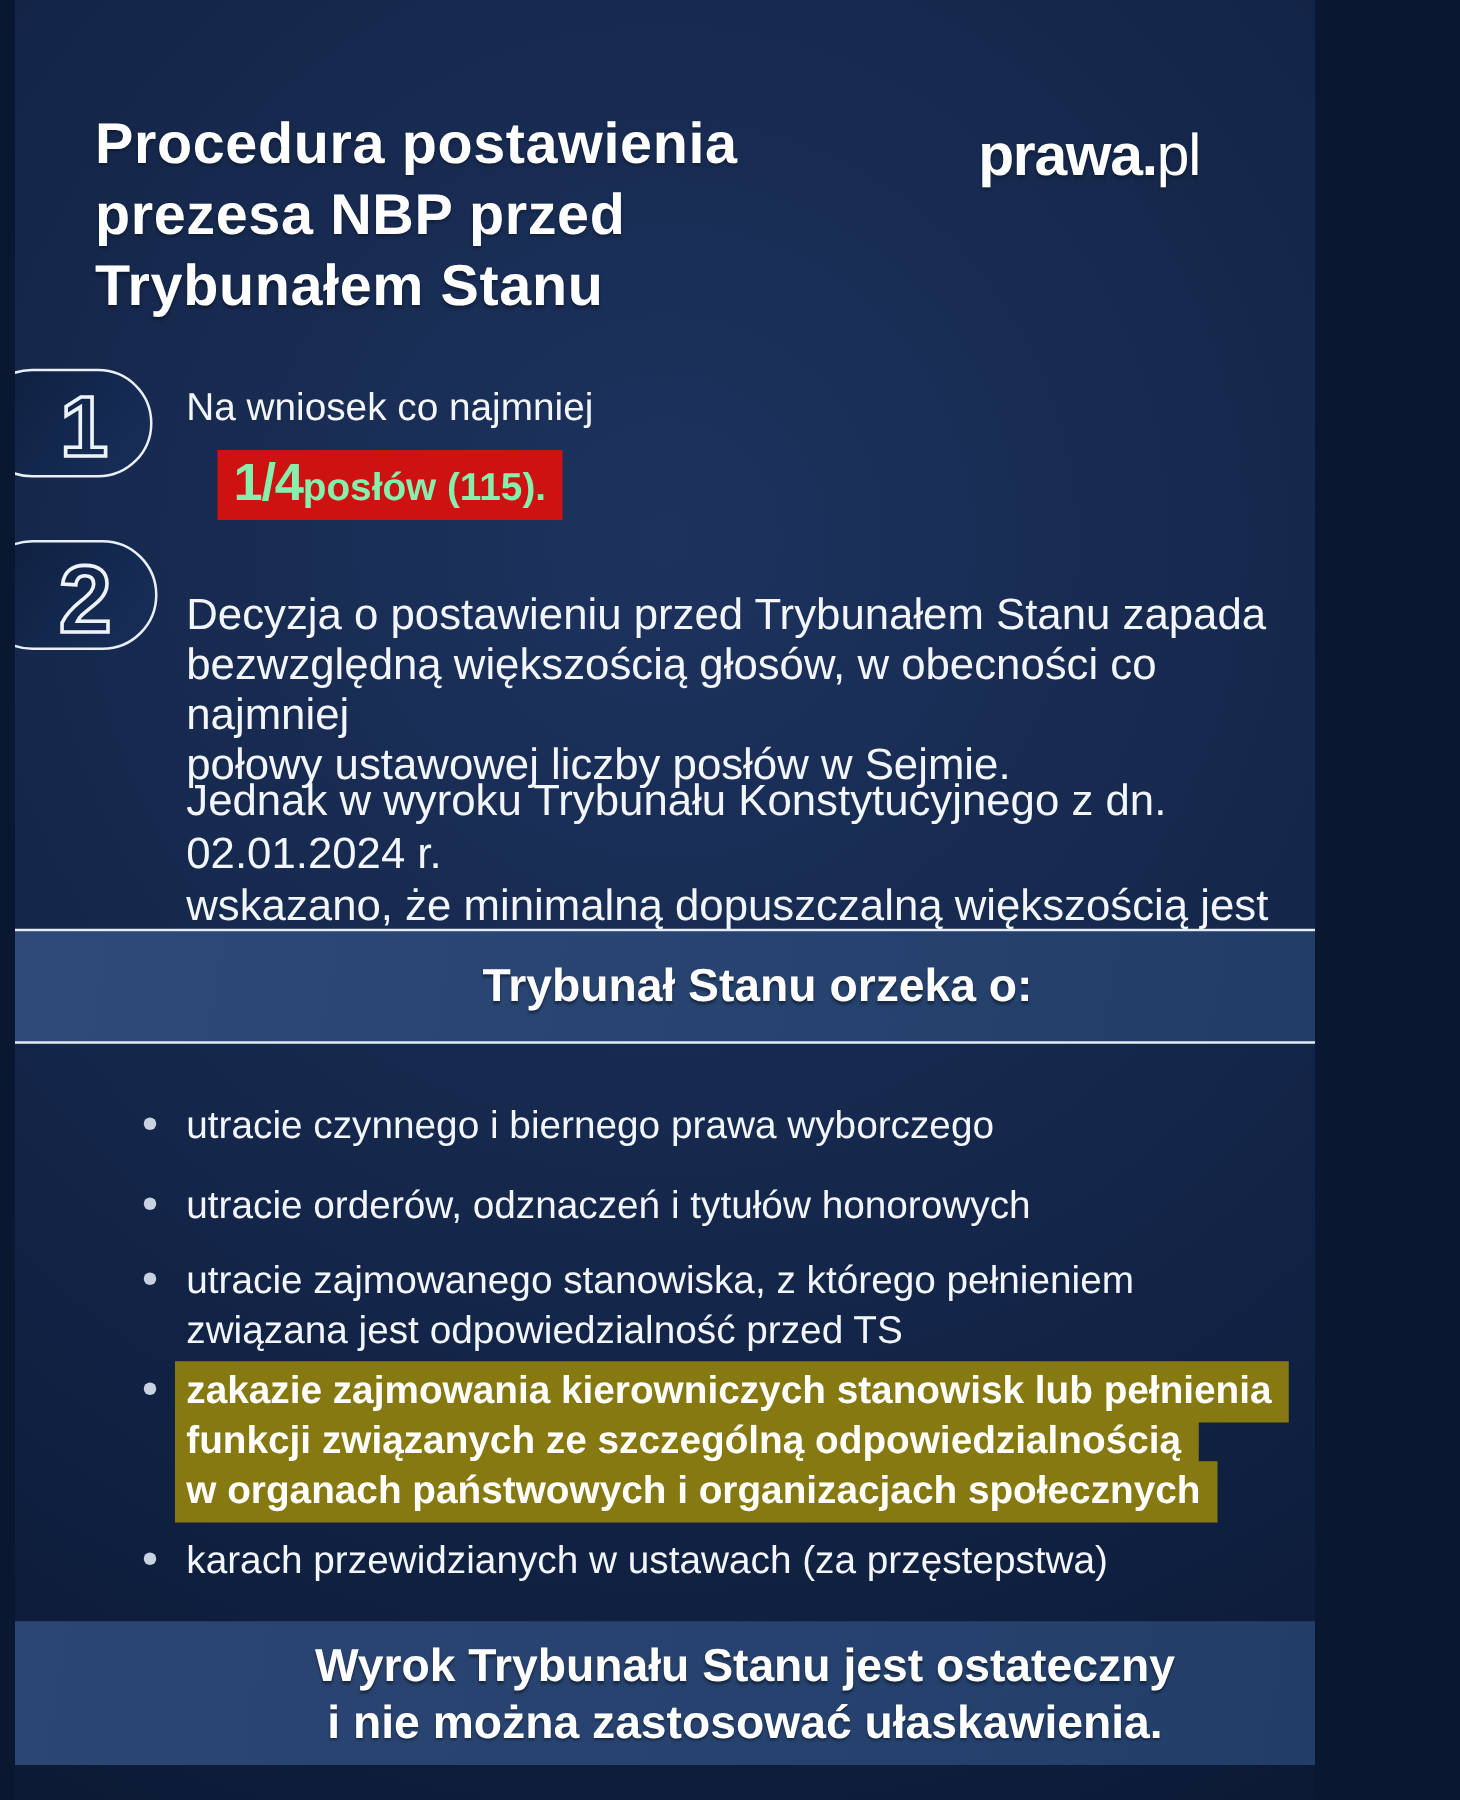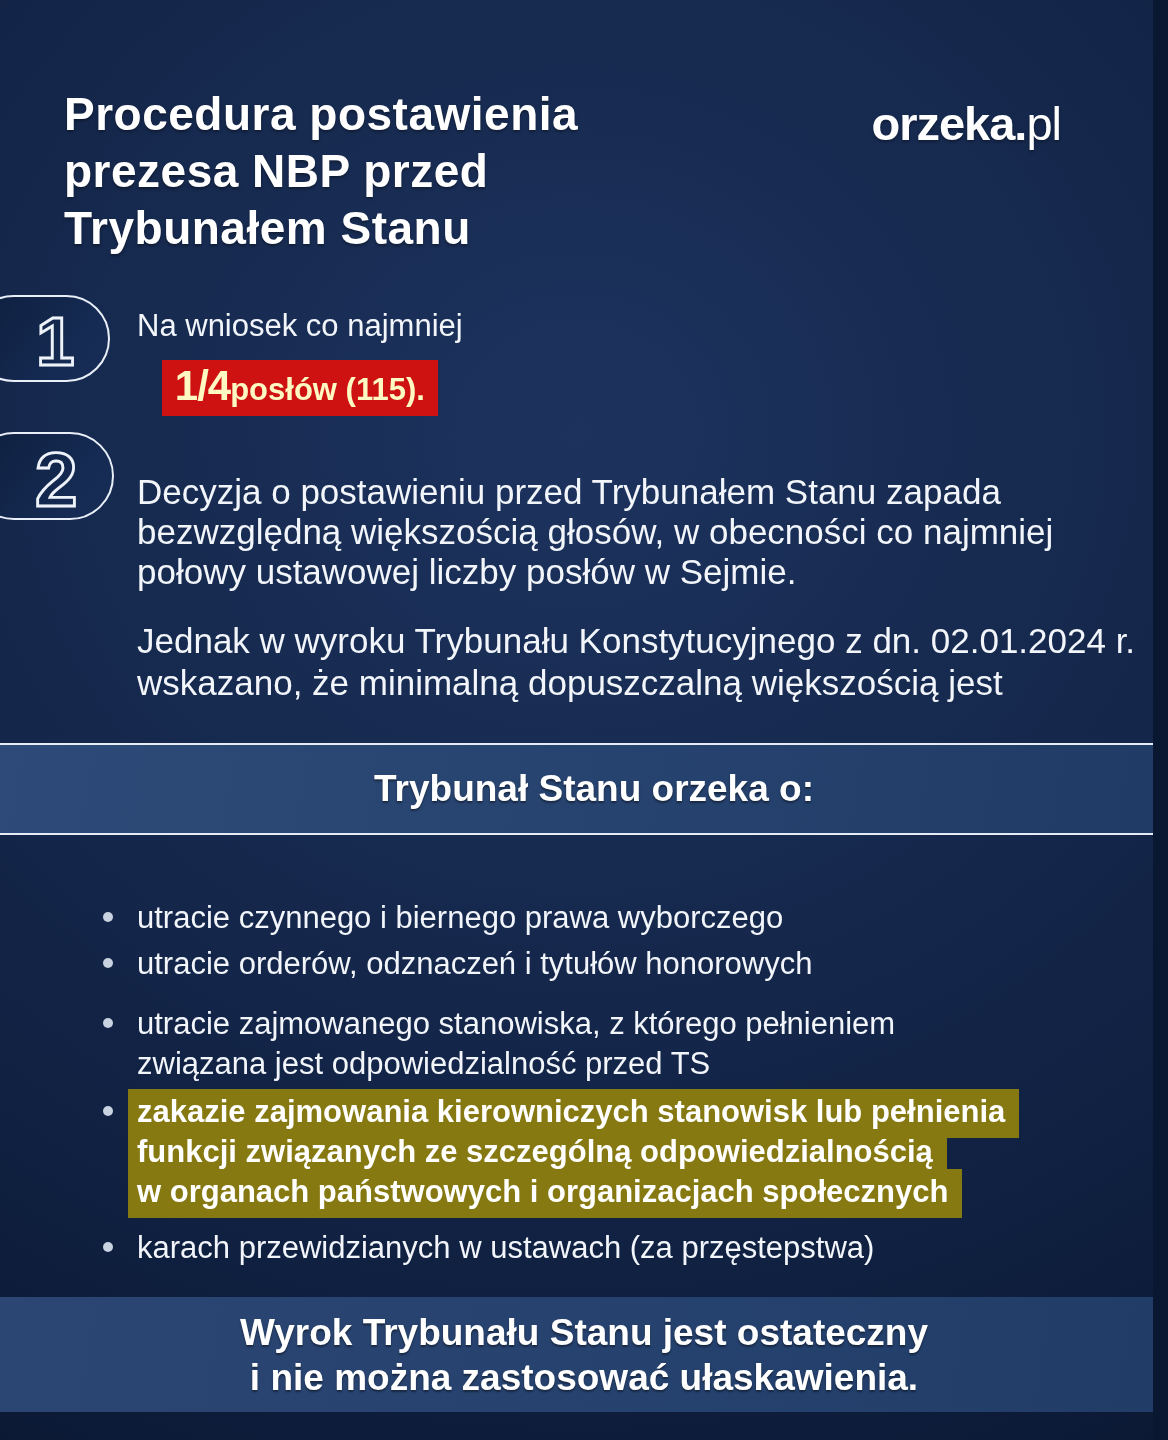--- a/index.html
+++ b/index.html
@@ -2,27 +2,28 @@
 <html lang="pl"><head>
 <meta charset="utf-8">
 <style>
   html,body{margin:0;padding:0;}
   body{
     font-family:"Liberation Sans", sans-serif;
     background:#0a1731;
   }
   .canvas{
     position:relative;
-    width:1153px;
+    width:1040px;
     height:1440px;
     overflow:hidden;
     color:#f2f5fa;
     background:
       radial-gradient(115% 85% at 50% 30%,
         #1d335e 0%, #16294e 38%, #102142 68%, #0a1731 100%);
+    margin-left: 12px;
   }
   .pre{white-space:pre-line;}
 
   
   .title{
     position:absolute;left:64px;top:55px;
     font-size:46px;font-weight:bold;line-height:57px;
     color:#ffffff;letter-spacing:0.5px;
     text-shadow:0 2px 3px rgba(0,0,0,.35);
   }
@@ -59,21 +60,21 @@
     position:absolute;left:137px;top:308px;
     display:flex;align-items:center;gap:16px;
     font-size:31px;
     flex-direction:column;
   }
   .step2-p1{position:absolute;left:137px;top:437px;line-height:40px;}
   .step2-p2{position:absolute;left:137px;top:585px;line-height:42px;}
 
   .hl-red{
     display:inline-flex;align-items:baseline;
-    background:#ce1111;color:#fef9c3;
+    background:#ce1111;color:#86efac;
     padding:5px 13px 9px 13px;line-height:1;
     font-weight:bold;
   }
   .hl-red .big{font-size:42px;letter-spacing:-1px;}
   .hl-red .rest{font-size:31px;}
   .hl-red-2{position:absolute;left:122px;top:655px;}
 
   
   .band{
     position:absolute;left:0;width:1168px;
@@ -109,36 +110,36 @@
   .dot{
     position:absolute;left:103px;top:14px;
     width:10px;height:10px;border-radius:50%;
     background:#c9d2e0;
   }
   .hl-olive{
     background:#867912;color:#ffffff;font-weight:bold;
     padding:5px 14px 9px 9px;margin-left:-9px;
     -webkit-box-decoration-break:clone;box-decoration-break:clone;
   }
-  .row-1{top:898px;}
+  .row-1{top:880px;}
   .row-2{top:944px;}
   .row-3{top:1004px;}
   .row-4{top:1092px;}
   .row-5{top:1228px;}
 </style>
 </head>
 <body>
 
 <div class="canvas">
 
   <h1 class="title pre">Procedura postawienia
 prezesa NBP przed
 Trybunałem Stanu</h1>
   <div class="logo">
-    <span class="lb">orzeka.</span><span class="ll">pl</span>
+    <span class="lb">prawa.</span><span class="ll">pl</span>
   </div>
 
   <div class="badge badge-1">
     <svg viewBox="0 0 140 87">
       <text x="86" y="71">1</text>
     </svg>
   </div>
   <div class="step1-line body-text">
     <span>Na wniosek co najmniej</span>
     <span class="hl-red">

